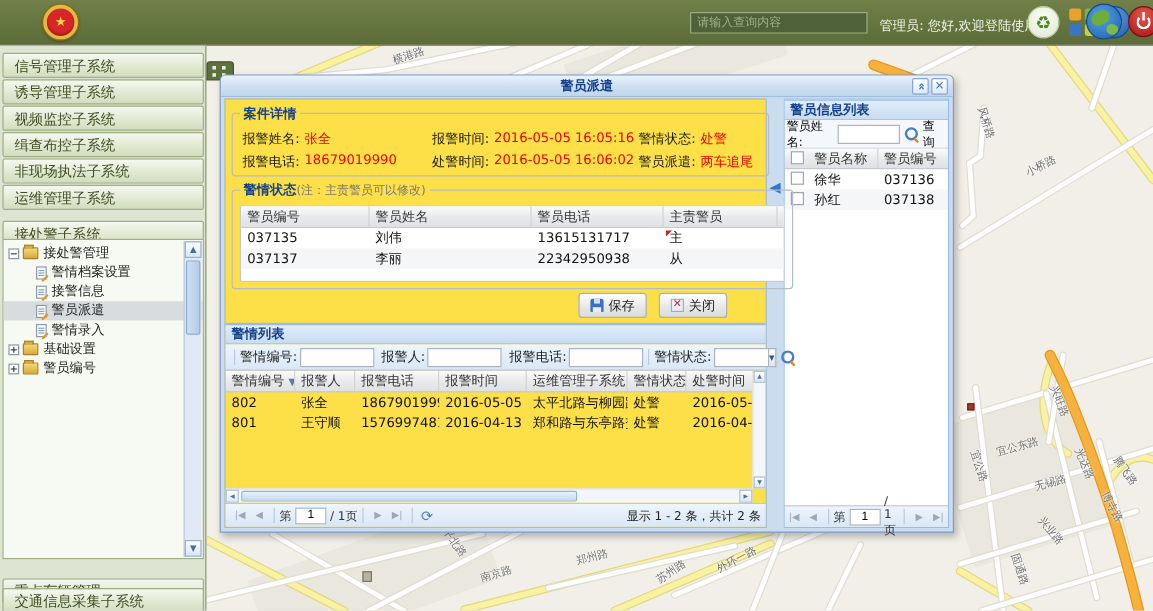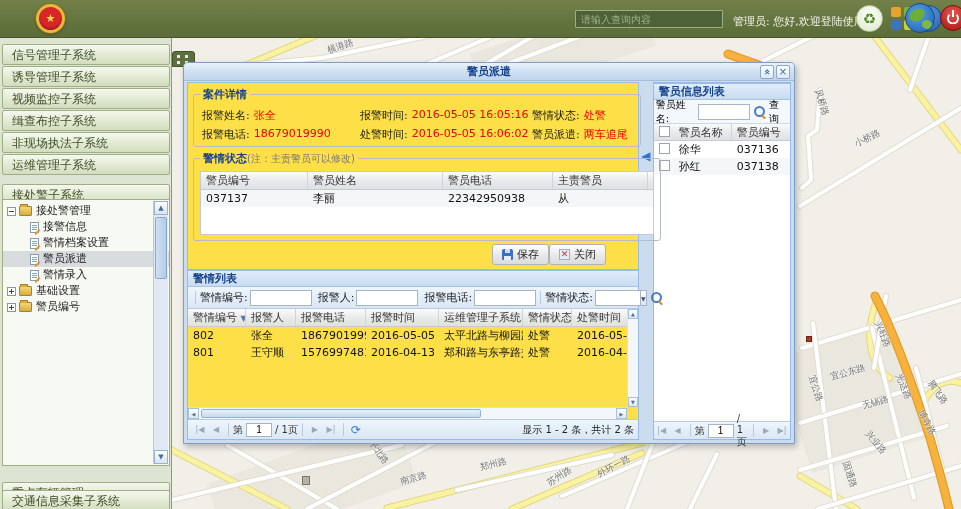--- a/index.html
+++ b/index.html
@@ -115,21 +115,21 @@
   .g-head { display:flex; height:18px; background:linear-gradient(#fbfbfb,#e8e9eb 55%,#dfe1e4); border-bottom:1px solid #c6c9cd;
             font-size:11px; color:#333; }
   .g-head .gc { line-height:17px; padding-left:5px; border-right:1px solid #d0d3d8; overflow:hidden; white-space:nowrap; }
   .g-row { display:flex; height:17px; font-size:11px; color:#111; }
   .g-row.alt { background:#f5f6f7; }
   .g-row .gc { line-height:17px; padding-left:5px; overflow:hidden; white-space:nowrap; }
   .dirty { position:relative; }
   .dirty::before { content:""; position:absolute; left:2px; top:2px; border-left:5px solid #cc2222; border-bottom:5px solid transparent; }
   .oc1{width:107px;} .oc2{width:135px;} .oc3{width:110px;} .oc4{width:95px;}
 
-  .btnrow { display:flex; justify-content:flex-end; gap:0; padding:3px 32px 4px 0; }
+  .btnrow { display:flex; justify-content:flex-end; gap:10px; padding:3px 32px 4px 0; }
   .btn { display:flex; align-items:center; gap:4px; height:21px; padding:0 9px; font-size:11px; color:#222;
          background:linear-gradient(#fff,#e8e8e8 55%,#dcdcdc); border:1px solid #aeb2b8; border-radius:3px; cursor:pointer; }
   .i-save { width:11px; height:11px; background:#3b6fc4; border-radius:2px 2px 1px 1px; position:relative; }
   .i-save::before { content:""; position:absolute; left:3px; top:0; width:5px; height:4px; background:#cfe0f4; }
   .i-save::after { content:""; position:absolute; left:2px; bottom:0; width:7px; height:4px; background:#e8eef8; }
   .i-close { width:11px; height:11px; background:#e7edf5; border:1px solid #9cb0c8; color:#c03030; font-size:9px;
              line-height:9px; text-align:center; font-weight:bold; }
 
   .panel-hd { height:17px; background:linear-gradient(#e0edfb,#c8dcf1); border-top:1px solid #99bbe8; border-bottom:1px solid #a9c4e2;
               font-size:11px; font-weight:bold; color:#15428b; line-height:16px; padding-left:5px; }
@@ -314,27 +314,27 @@
   <div class="tree" style="top:161px;height:267px">
     <div class="tree-row" style="margin-top:3px">
       <span class="expander"></span>
       <span class="folder"></span>
       <span>接处警管理</span>
     </div>
     <div class="tree-row">
       <span class="ind"></span>
         <span class="ind" style="width:10px"></span>
       <span class="leaf"></span>
-      <span>接警信息</span>
+      <span>警情档案设置</span>
     </div>
     <div class="tree-row">
       <span class="ind"></span>
         <span class="ind" style="width:10px"></span>
       <span class="leaf"></span>
-      <span>警情档案设置</span>
+      <span>接警信息</span>
     </div>
     <div class="tree-row sel">
       <span class="ind"></span>
         <span class="ind" style="width:10px"></span>
       <span class="leaf"></span>
       <span>警员派遣</span>
     </div>
     <div class="tree-row">
       <span class="ind"></span>
         <span class="ind" style="width:10px"></span>
@@ -407,20 +407,26 @@
 
       <fieldset class="fieldset" style="flex:none">
         <legend><b>警情状态</b><span class="note">(注：主责警员可以修改)</span></legend>
         <div class="grid" style="height:64px">
           <div class="g-head">
             <div class="gc oc1">警员编号</div>
             <div class="gc oc2">警员姓名</div>
             <div class="gc oc3">警员电话</div>
             <div class="gc oc4">主责警员</div>
             <div class="gc" style="flex:1;border-right:none"></div>
+          </div>
+          <div class="g-row">
+            <div class="gc oc1">037135</div>
+            <div class="gc oc2">刘伟</div>
+            <div class="gc oc3">13615131717</div>
+            <div class="gc oc4 dirty">主</div>
           </div>
           <div class="g-row alt">
             <div class="gc oc1">037137</div>
             <div class="gc oc2">李丽</div>
             <div class="gc oc3">22342950938</div>
             <div class="gc oc4">从</div>
           </div>
         </div>
       </fieldset>
 

